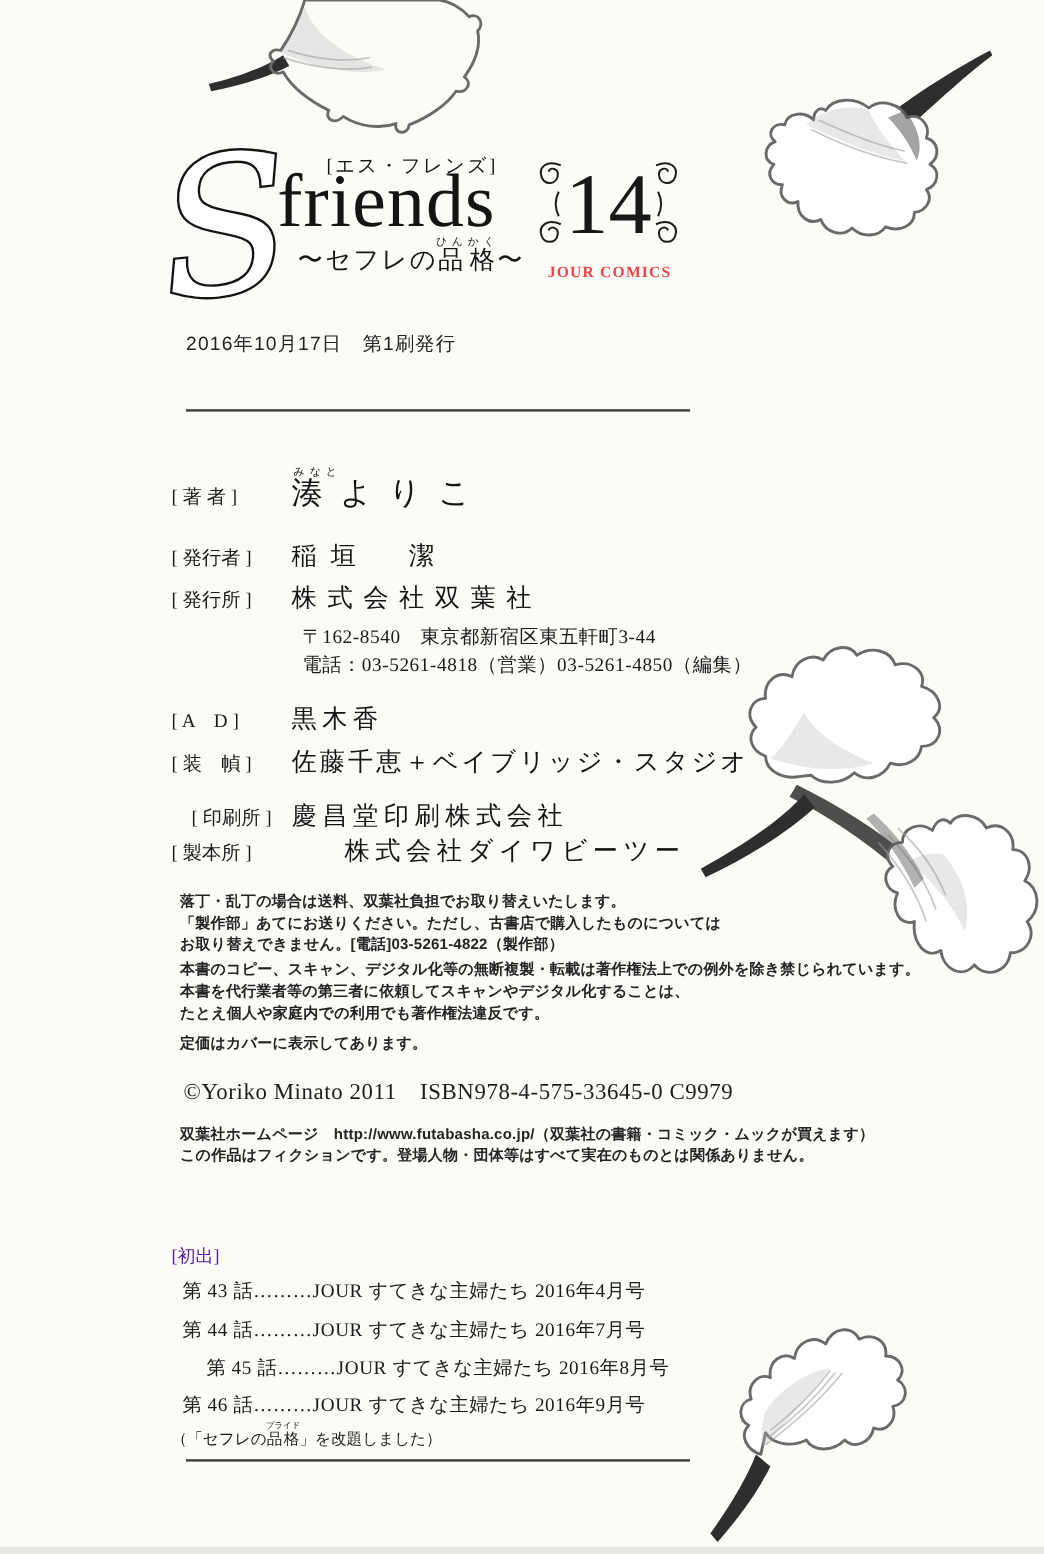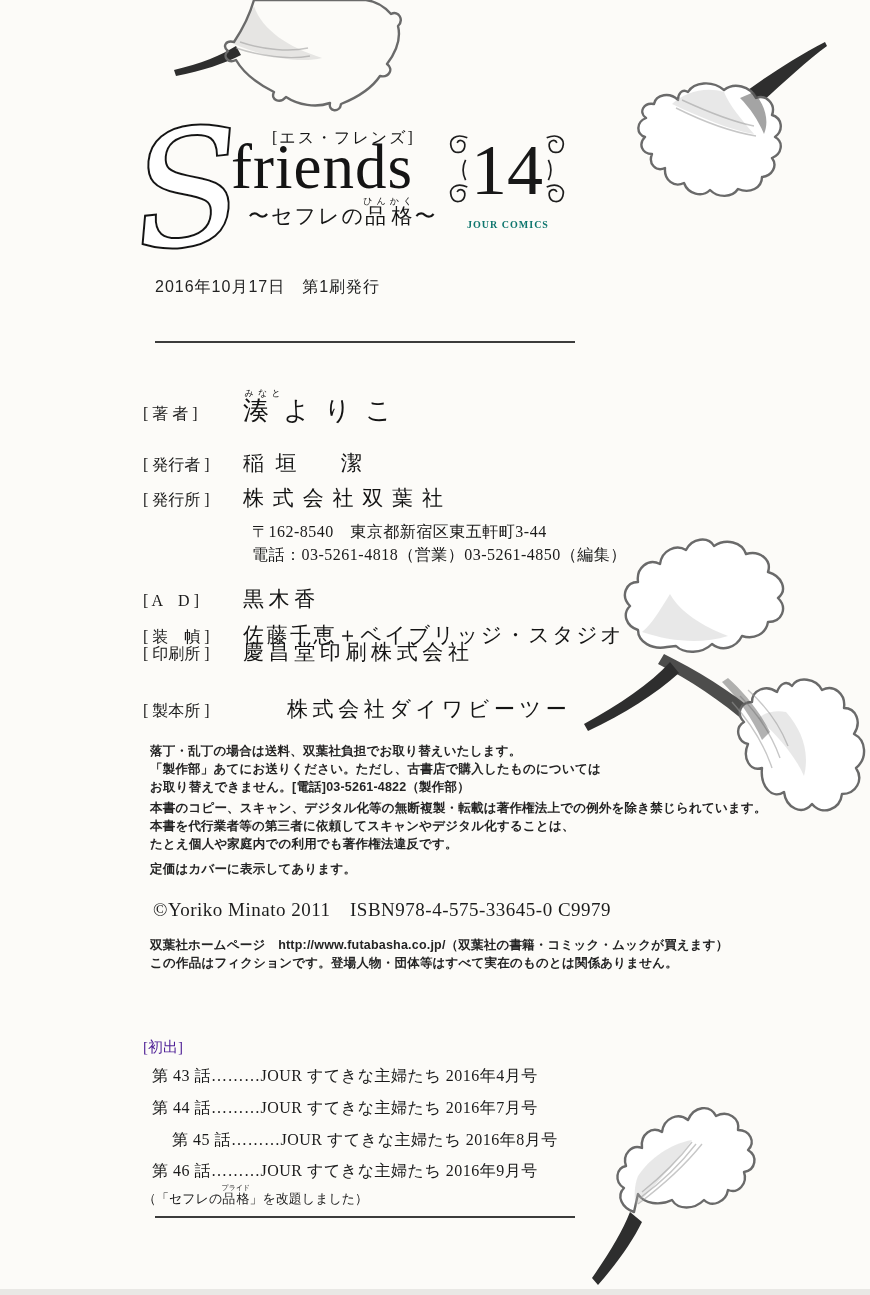--- a/index.html
+++ b/index.html
@@ -12,21 +12,21 @@
   .serif{font-family:"Liberation Serif","DejaVu Serif",serif;}
   .sans{font-family:"Liberation Sans","DejaVu Sans",sans-serif;}
 
   
   .reading{left:272px;top:128px;font-size:16px;letter-spacing:2px;color:#161616;}
   .title-rest{left:231px;top:136px;font-size:63px;line-height:1;letter-spacing:1px;color:#141414;}
   .subtitle{left:248px;top:196px;font-size:21px;letter-spacing:2px;color:#161616;}
   .subtitle ruby rt{font-size:9px;letter-spacing:4px;}
   .volume-wrap{left:447px;top:124px;width:120px;display:flex;align-items:center;justify-content:center;gap:2px;}
   .volume-num{font-size:72px;line-height:1;color:#181818;font-family:"Liberation Serif","DejaVu Serif",serif;}
-  .imprint{left:452px;top:219px;width:112px;text-align:center;font-size:10px;font-weight:bold;letter-spacing:1px;color:#0f766e;}
+  .imprint{left:452px;top:219px;width:112px;text-align:center;font-size:13px;font-weight:bold;letter-spacing:1px;color:#ef4444;}
   .edition{left:155px;top:277px;font-size:16px;color:#222;letter-spacing:1px;}
 
   .rule{height:0;border-top:2px solid #3c3c3c;}
 
   
   .credit-row{display:flex;align-items:baseline;}
   .credit-label{width:100px;font-size:16px;color:#1a1a1a;flex:none;}
   .credit-value{font-size:21px;color:#141414;}
   .author-name{font-size:26px;letter-spacing:0.55em;}
   .author-name ruby rt{font-size:9px;letter-spacing:1px;}
@@ -153,21 +153,21 @@
   <div class="abs credit-row" style="left:143px;top:585px;">
     <div class="credit-label serif">[ A　D ]</div>
     <div class="credit-value serif ls-mid">黒木香</div>
   </div>
 
   <div class="abs credit-row" style="left:143px;top:621px;">
     <div class="credit-label serif">[ 装　幀 ]</div>
     <div class="credit-value serif ls-sm">佐藤千恵＋ベイブリッジ・スタジオ</div>
   </div>
 
-  <div class="abs credit-row" style="left:143px;top:638px;">
+  <div class="abs credit-row" style="left:143px;top:666px;text-align:center;">
     <div class="credit-label serif">[ 印刷所 ]</div>
     <div class="credit-value serif ls-mid">慶昌堂印刷株式会社</div>
   </div>
 
   <div class="abs credit-row" style="left:143px;top:695px;gap:44px;">
     <div class="credit-label serif">[ 製本所 ]</div>
     <div class="credit-value serif ls-mid">株式会社ダイワビーツー</div>
   </div>
 
   <div class="abs sans fine" style="left:150px;top:742px;">

